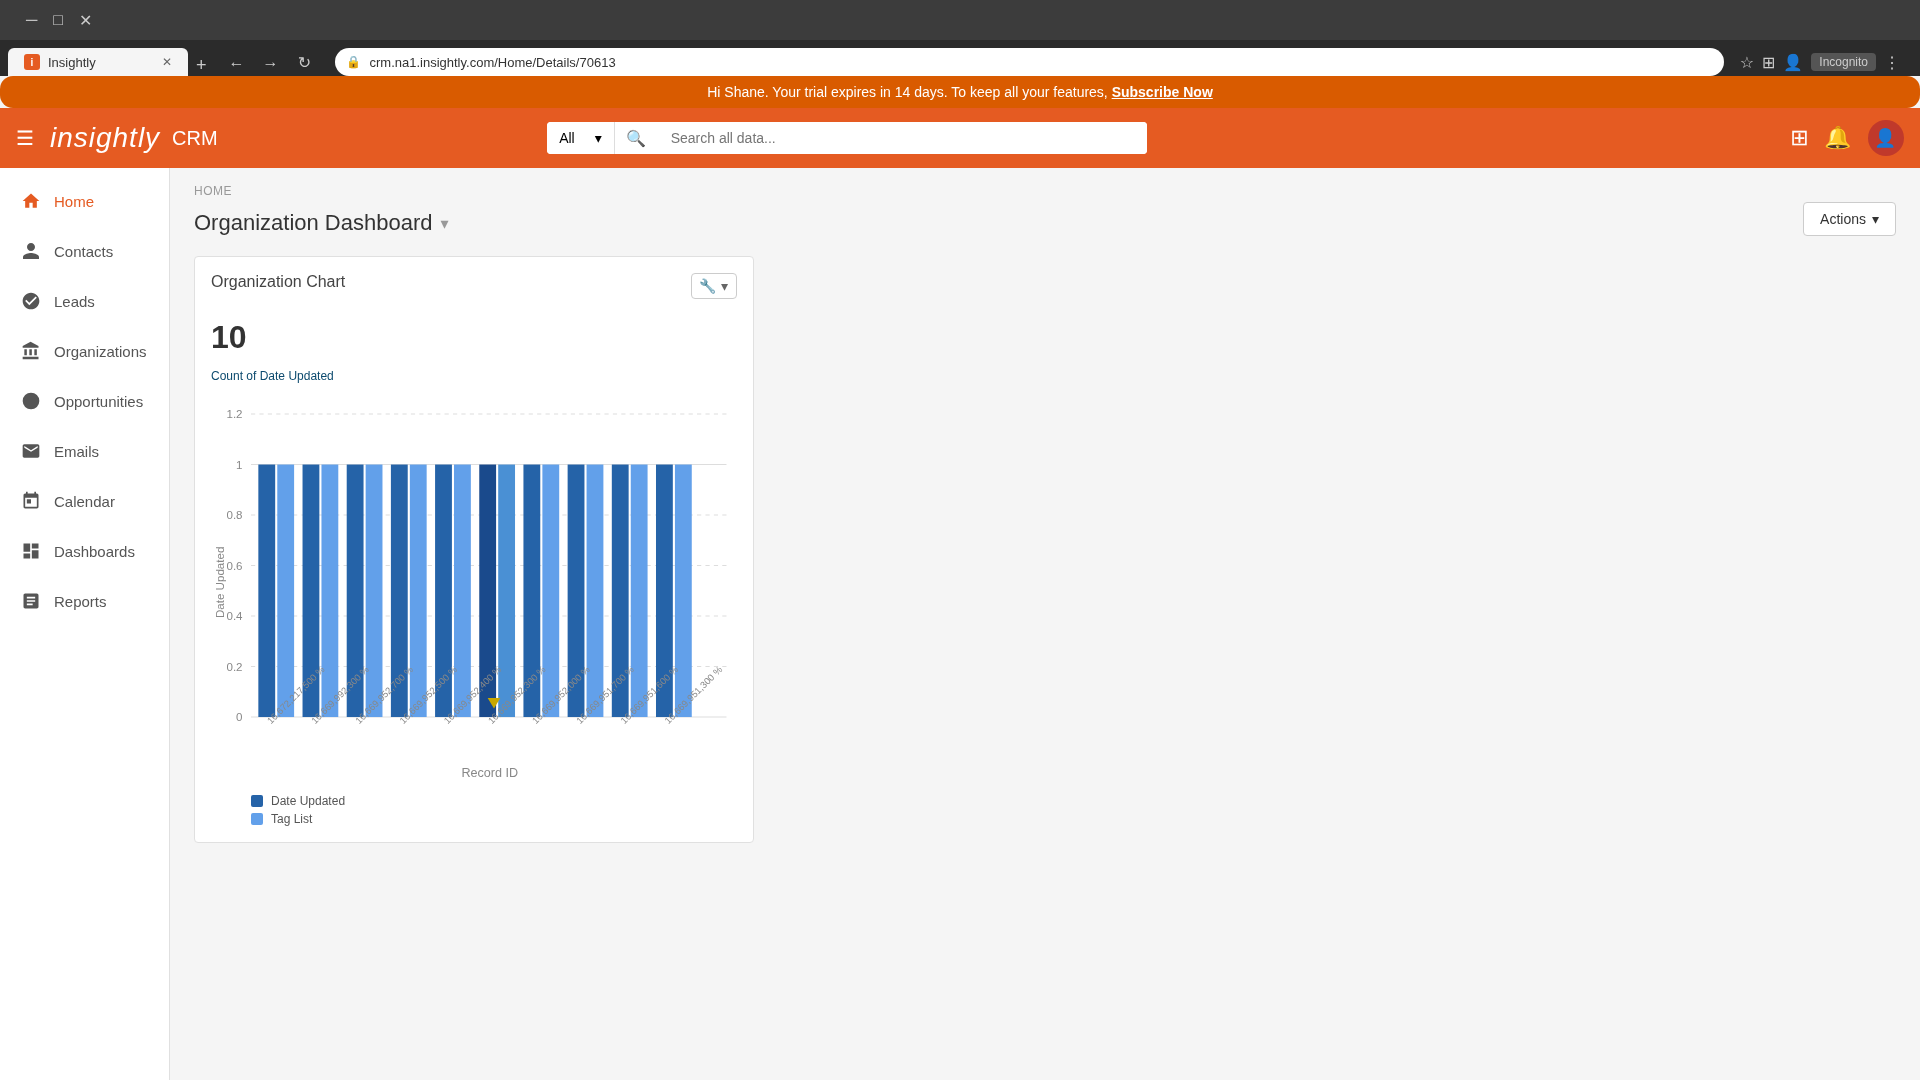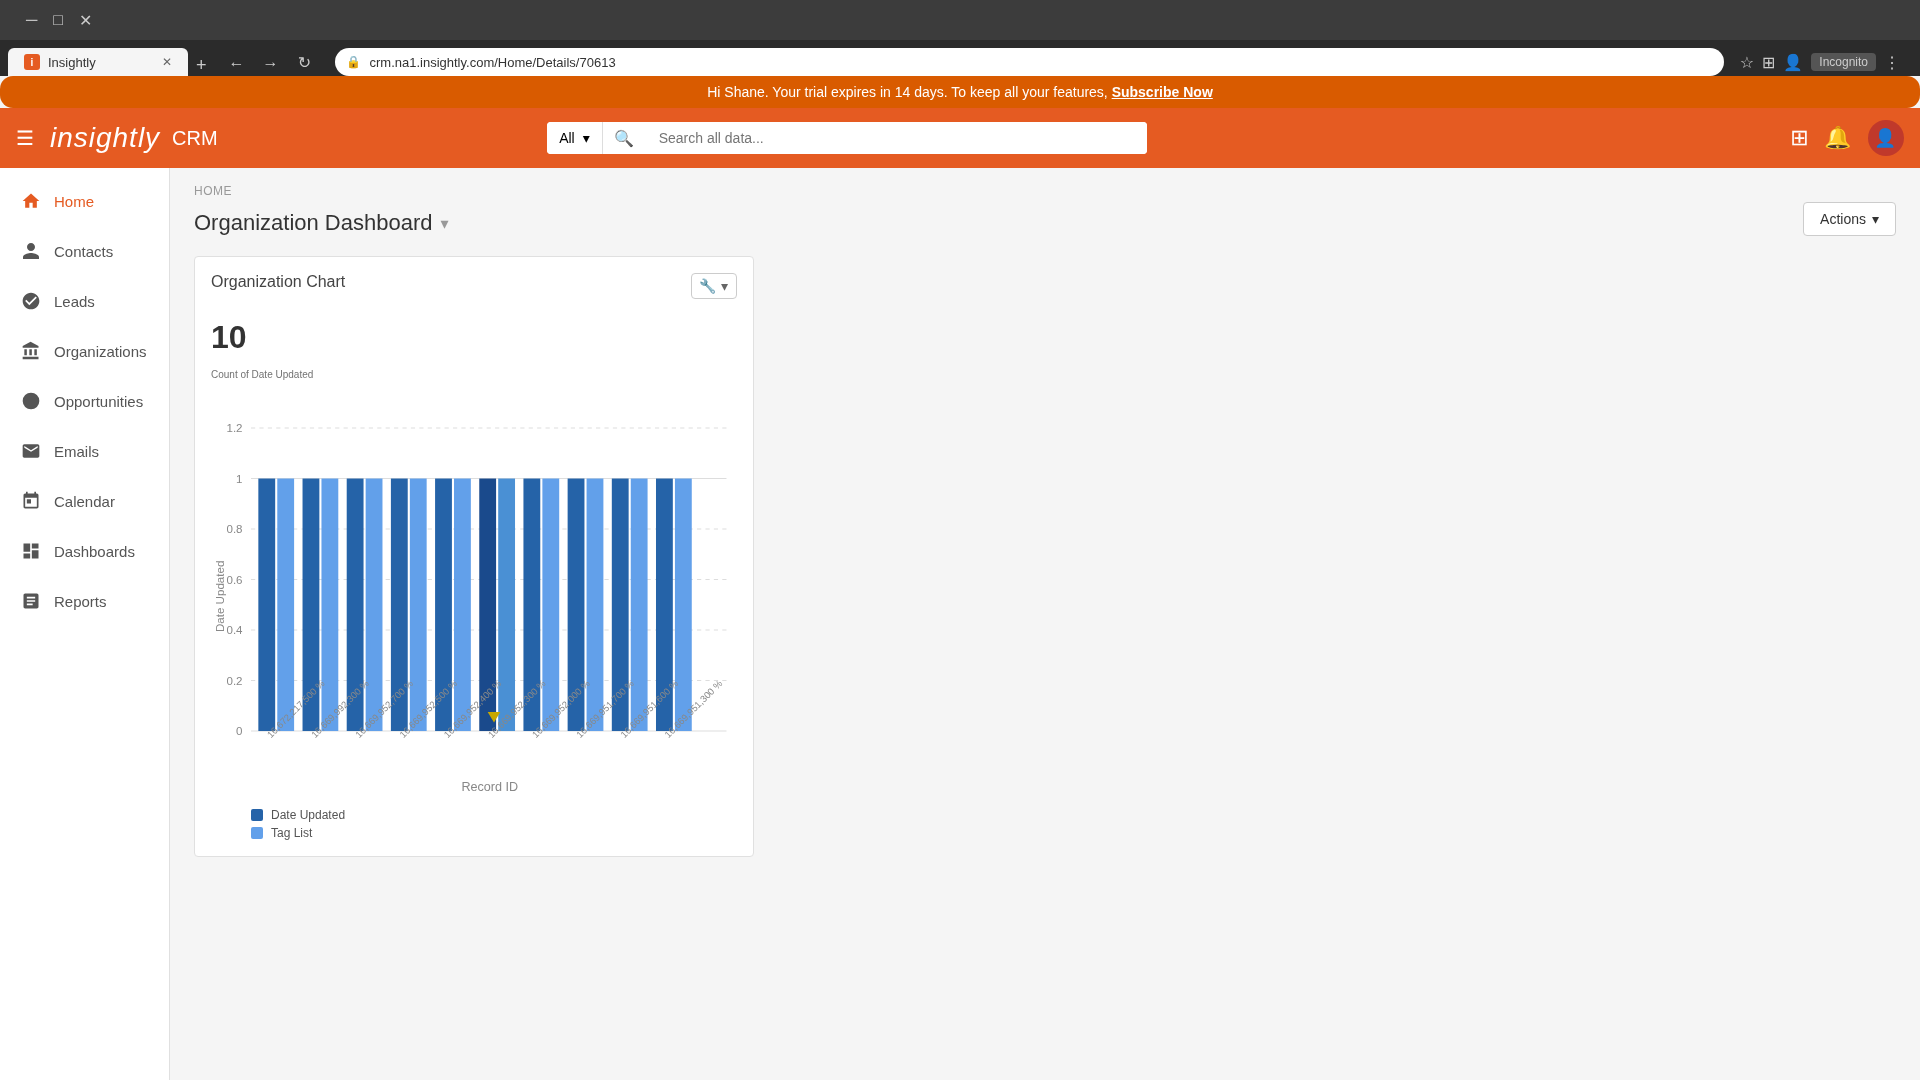--- a/index.html
+++ b/index.html
@@ -164,21 +164,21 @@
     }
     .search-dropdown {
       padding: 8px 12px;
       border: none;
       border-right: 1px solid #ddd;
       font-size: 14px;
       background: white;
       cursor: pointer;
       display: flex;
       align-items: center;
-      gap: 8px;
+      gap: 20px;
     }
     .search-input {
       flex: 1;
       border: none;
       padding: 8px 12px;
       font-size: 14px;
       outline: none;
       color: #999;
     }
     .search-icon { color: #999; padding: 0 12px; }
@@ -308,23 +308,23 @@
       align-items: center;
       gap: 4px;
     }
     .chart-count {
       font-size: 32px;
       font-weight: 700;
       color: #333;
       margin-bottom: 13px;
     }
     .chart-subtitle {
-      font-size: 10px;
-      color: #737373;
-      margin-bottom: 27px;
+      font-size: 12px;
+      color: #0c4a6e;
+      margin-bottom: 10px;
     }
     .chart-area {
       position: relative;
     }
     .chart-svg {
       width: 100%;
     }
     .legend {
       display: flex;
       flex-direction: column;

